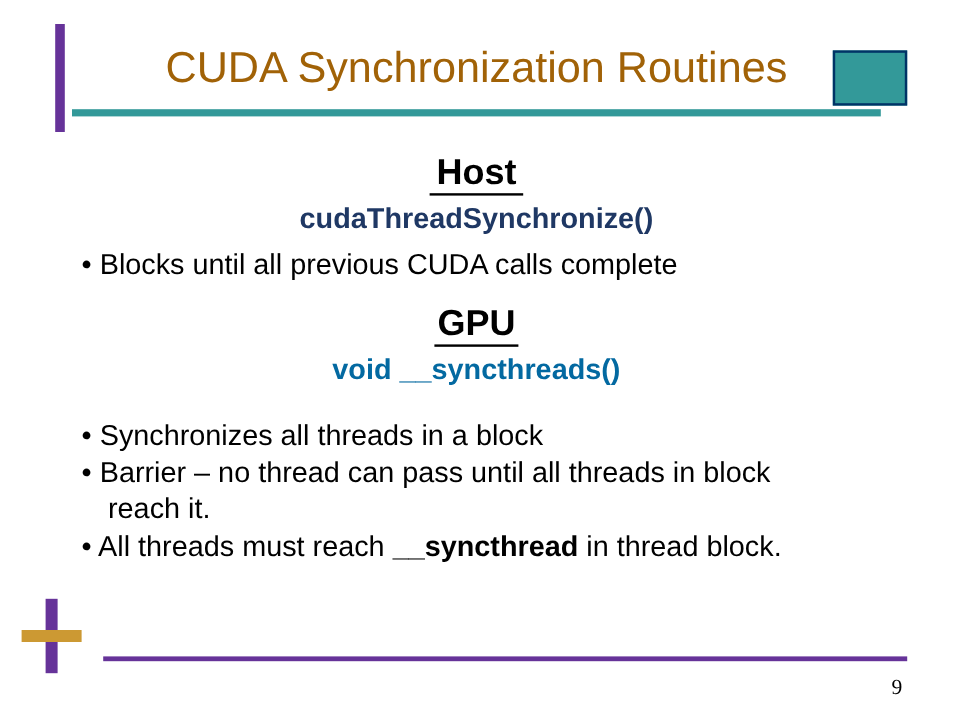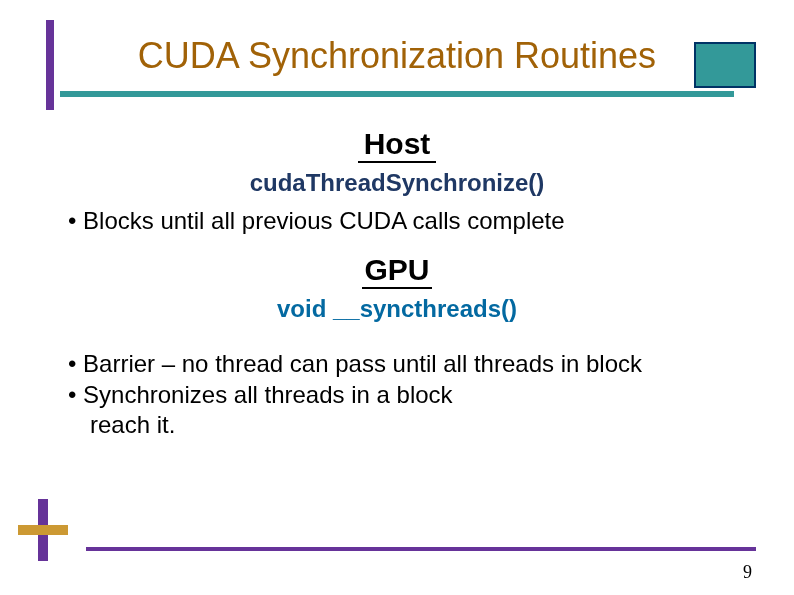--- a/index.html
+++ b/index.html
@@ -42,23 +42,24 @@
     <div class="host-label">Host</div>
     <div class="host-underline"></div>
     <div class="code1">cudaThreadSynchronize()</div>
     <div class="bullet1">• Blocks until all previous CUDA calls complete</div>
 
     <div class="gpu-label">GPU</div>
     <div class="gpu-underline"></div>
     <div class="code2">void __syncthreads()</div>
 
     <div class="bullet-list">
+      <div>• Synchronizes all threads in a block</div>
       <div>• Barrier – no thread can pass until all threads in block</div>
-      <div>• Synchronizes all threads in a block</div>
       <div class="bullet-indent">reach it.</div>
+      <div><span>• All threads must reach </span><span class="bold-inline">__syncthread</span><span> in thread block.</span></div>
     </div>
   </div>
 
   <div class="bottom-line"></div>
   <div class="bottom-cross-v"></div>
   <div class="bottom-cross-h"></div>
   <div class="page-num">9</div>
 </div>
 
 </body></html>

